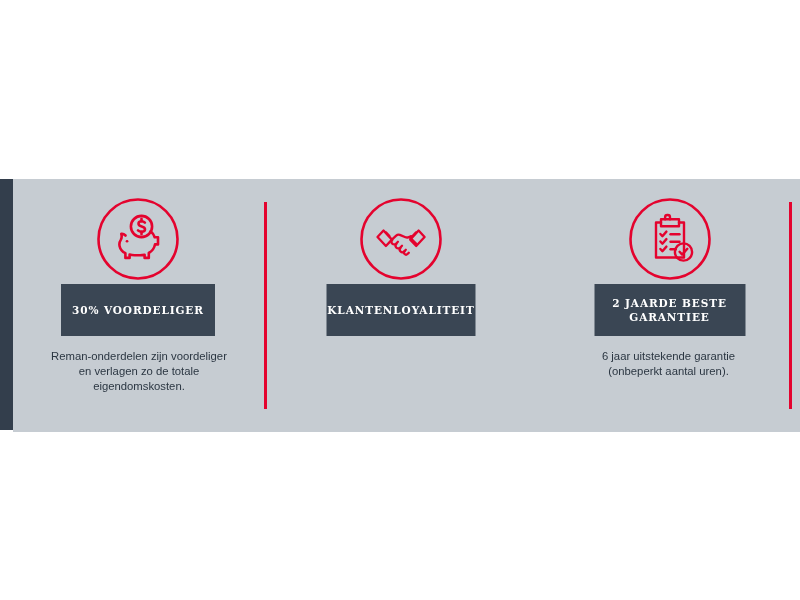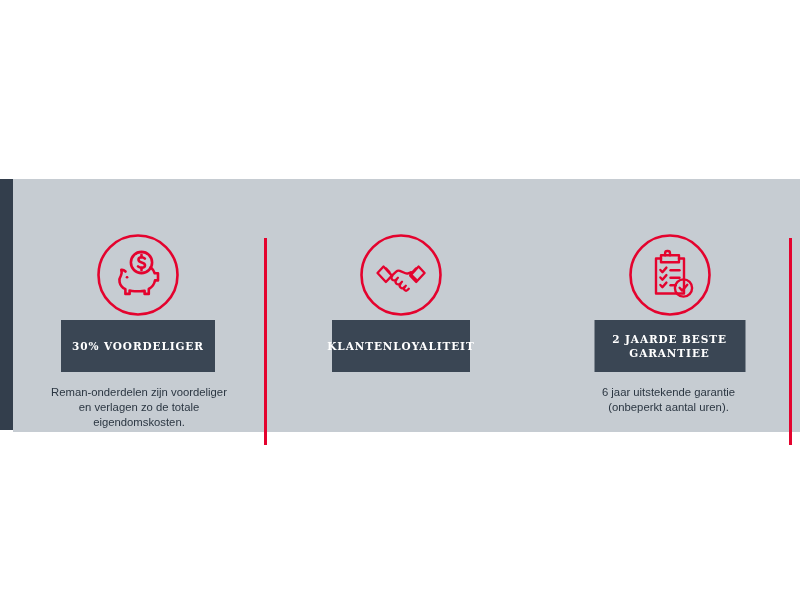--- a/index.html
+++ b/index.html
@@ -45,21 +45,20 @@
   
   .columns {
     position: absolute;
     left: 13px;
     top: 179px;
     width: 787px;
     height: 253px;
     display: flex;
     flex-direction: row;
     align-items: flex-start;
-    margin-top: 36px;
   }
 
   .column {
     position: relative;
     height: 253px;
     box-sizing: border-box;
   }
   .col-0 { width: 252px; }
   .col-1 { width: 272px; }
   .col-2 { width: 263px; }
@@ -109,21 +108,21 @@
   .title-box .title-text {
     font-family: "DejaVu Serif", serif;
     font-weight: bold;
     font-size: 10.5px;
     letter-spacing: 0.9px;
     line-height: 14px;
     text-transform: uppercase;
     white-space: pre-line;
   }
   .col-0 .title-box { width: 154px; margin-left: -1px; }
-  .col-1 .title-box { width: 138px; margin-left: 0px; }
+  .col-1 .title-box { width: 149px; margin-left: 0px; }
   .col-2 .title-box { width: 151px; margin-left: 1px; }
 
   
   .body-text {
     position: absolute;
     top: 170px;
     left: 0;
     width: 100%;
     text-align: center;
     color: #2b3642;

